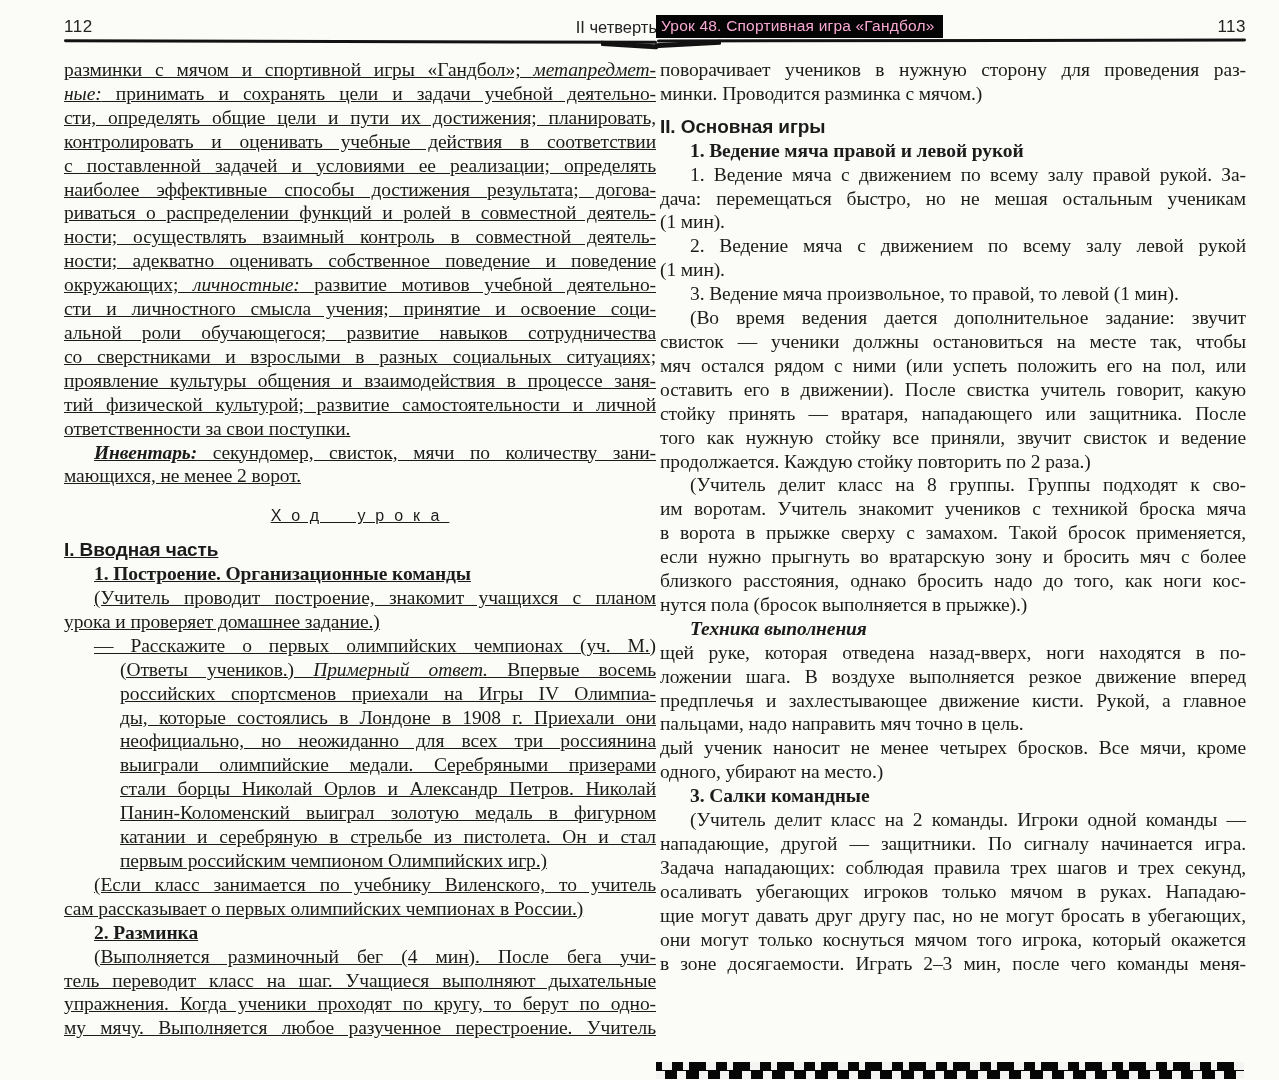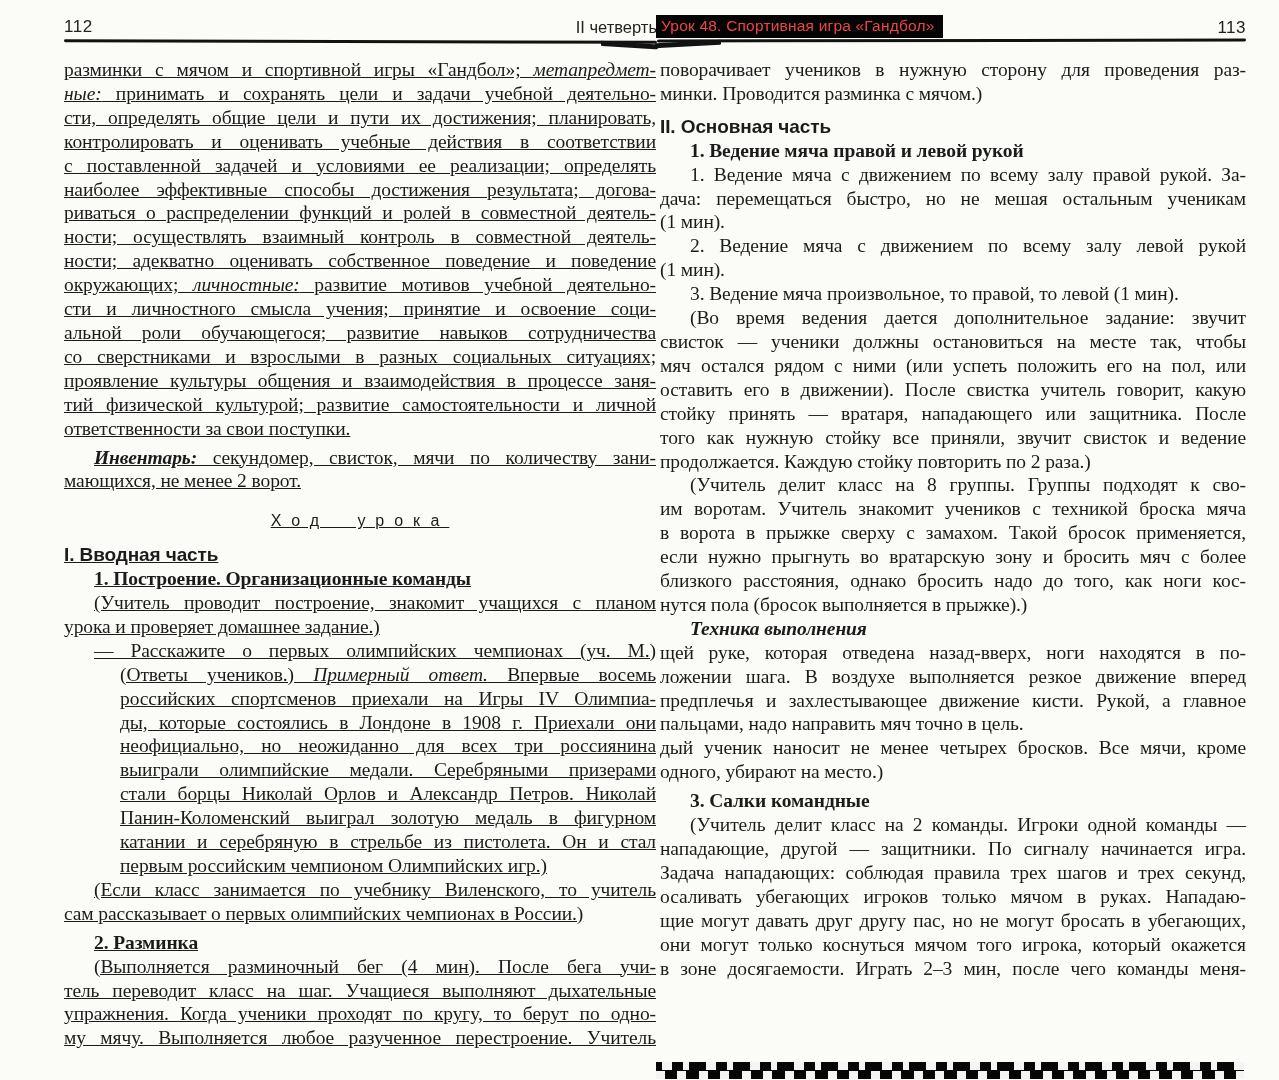--- a/index.html
+++ b/index.html
@@ -15,31 +15,31 @@
   .ln{text-align:justify;text-align-last:justify;letter-spacing:-0.1px;}
   .e{text-align-last:left;}
   .i{padding-left:30px;}
   .d{padding-left:30px;}
   .q{padding-left:56px;}
   .hs{font-family:"Liberation Sans",sans-serif;font-weight:700;font-size:19px;text-align-last:left;}
   .hb{font-weight:700;padding-left:30px;text-align-last:left;}
   .hbi{font-weight:700;font-style:italic;padding-left:30px;text-align-last:left;}
   .tt{font-family:"Liberation Sans",sans-serif;font-size:16px;letter-spacing:10px;word-spacing:14px;
       text-align:center;text-align-last:center;margin:16px 0 10px;padding:0;}
-  .g1{margin-top:5px;}
+  .g1{}
   .g2{margin-top:9px;}
   .fi{font-style:italic;}
   .fbi{font-weight:700;font-style:italic;}
 
-  .hdr{position:absolute;top:17px;display:flex;justify-content:space-between;align-items:flex-end;
+  .hdr{position:absolute;top:17px;display:flex;justify-content:space-between;align-items:center;
        font-family:"Liberation Sans",sans-serif;font-size:16.5px;color:#222;}
   #hdr-left{left:64px;width:593px;}
   #hdr-right{left:656px;width:590px;top:15px;}
   .page-num{font-size:17px;letter-spacing:0.5px;}
-  .band{background:#040404;color:#ef4444;font-size:15.5px;padding:2px 8px 3px 5px;letter-spacing:0.2px;}
+  .band{background:#040404;color:#f9a8d4;font-size:15.5px;padding:2px 8px 3px 5px;letter-spacing:0.2px;}
   .rule{position:absolute;height:3px;background:#121212;border-radius:2px;}
   #rule-left{left:64px;top:40px;width:593px;transform:rotate(0.15deg);}
   #rule-left::after{content:"";position:absolute;right:-2px;top:2px;width:58px;height:5px;background:#121212;
       border-radius:0 3px 10px 3px;transform:rotate(3.5deg);}
   #rule-right{left:657px;top:39px;width:589px;transform:rotate(-0.1deg);}
   #rule-right::before{content:"";position:absolute;left:-2px;top:2px;width:66px;height:5px;background:#121212;
       border-radius:3px 0 3px 10px;transform:rotate(-3deg);}
 
   #scan-band{
     position:absolute;left:656px;top:1062px;width:588px;height:17px;
@@ -105,21 +105,21 @@
     <div class="ln e">сам рассказывает о первых олимпийских чемпионах в России.)</div>
     <div class="ln hb g1">2. Разминка</div>
     <div class="ln i">(Выполняется разминочный бег (4 мин). После бега учи-</div>
     <div class="ln">тель переводит класс на шаг. Учащиеся выполняют дыхательные</div>
     <div class="ln">упражнения. Когда ученики проходят по кругу, то берут по одно-</div>
     <div class="ln">му мячу. Выполняется любое разученное перестроение. Учитель</div>
   </div>
 <div class="page-body" id="right-body">
     <div class="ln">поворачивает учеников в нужную сторону для проведения раз-</div>
     <div class="ln e">минки. Проводится разминка с мячом.)</div>
-    <div class="ln hs g2">II. Основная часть</div>
+    <div class="ln hs g2">II. Основная игры</div>
     <div class="ln hb">1. Ведение мяча правой и левой рукой</div>
     <div class="ln i">1. Ведение мяча с движением по всему залу правой рукой. За-</div>
     <div class="ln">дача: перемещаться быстро, но не мешая остальным ученикам</div>
     <div class="ln e">(1 мин).</div>
     <div class="ln i">2. Ведение мяча с движением по всему залу левой рукой</div>
     <div class="ln e">(1 мин).</div>
     <div class="ln e i">3. Ведение мяча произвольное, то правой, то левой (1 мин).</div>
     <div class="ln i">(Во время ведения дается дополнительное задание: звучит</div>
     <div class="ln">свисток — ученики должны остановиться на месте так, чтобы</div>
     <div class="ln">мяч остался рядом с ними (или успеть положить его на пол, или</div>

